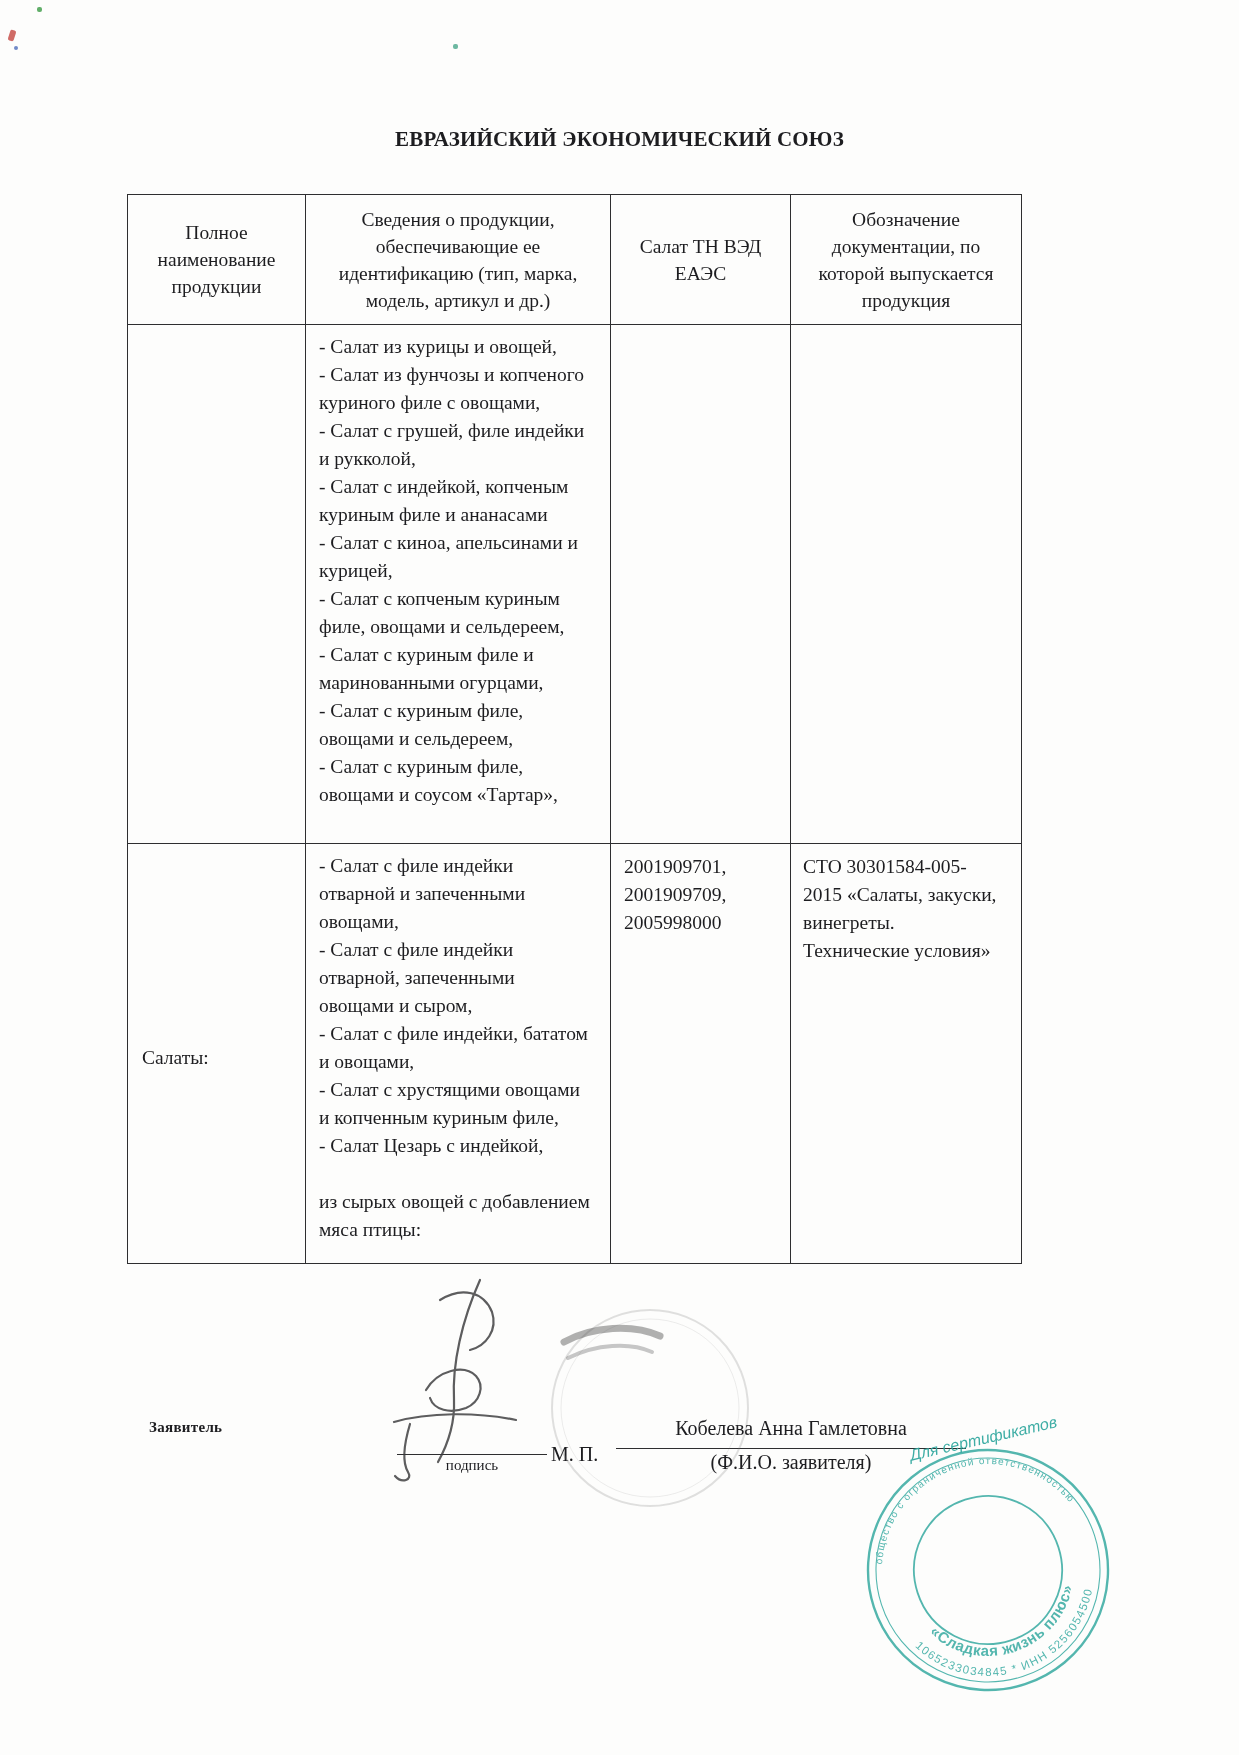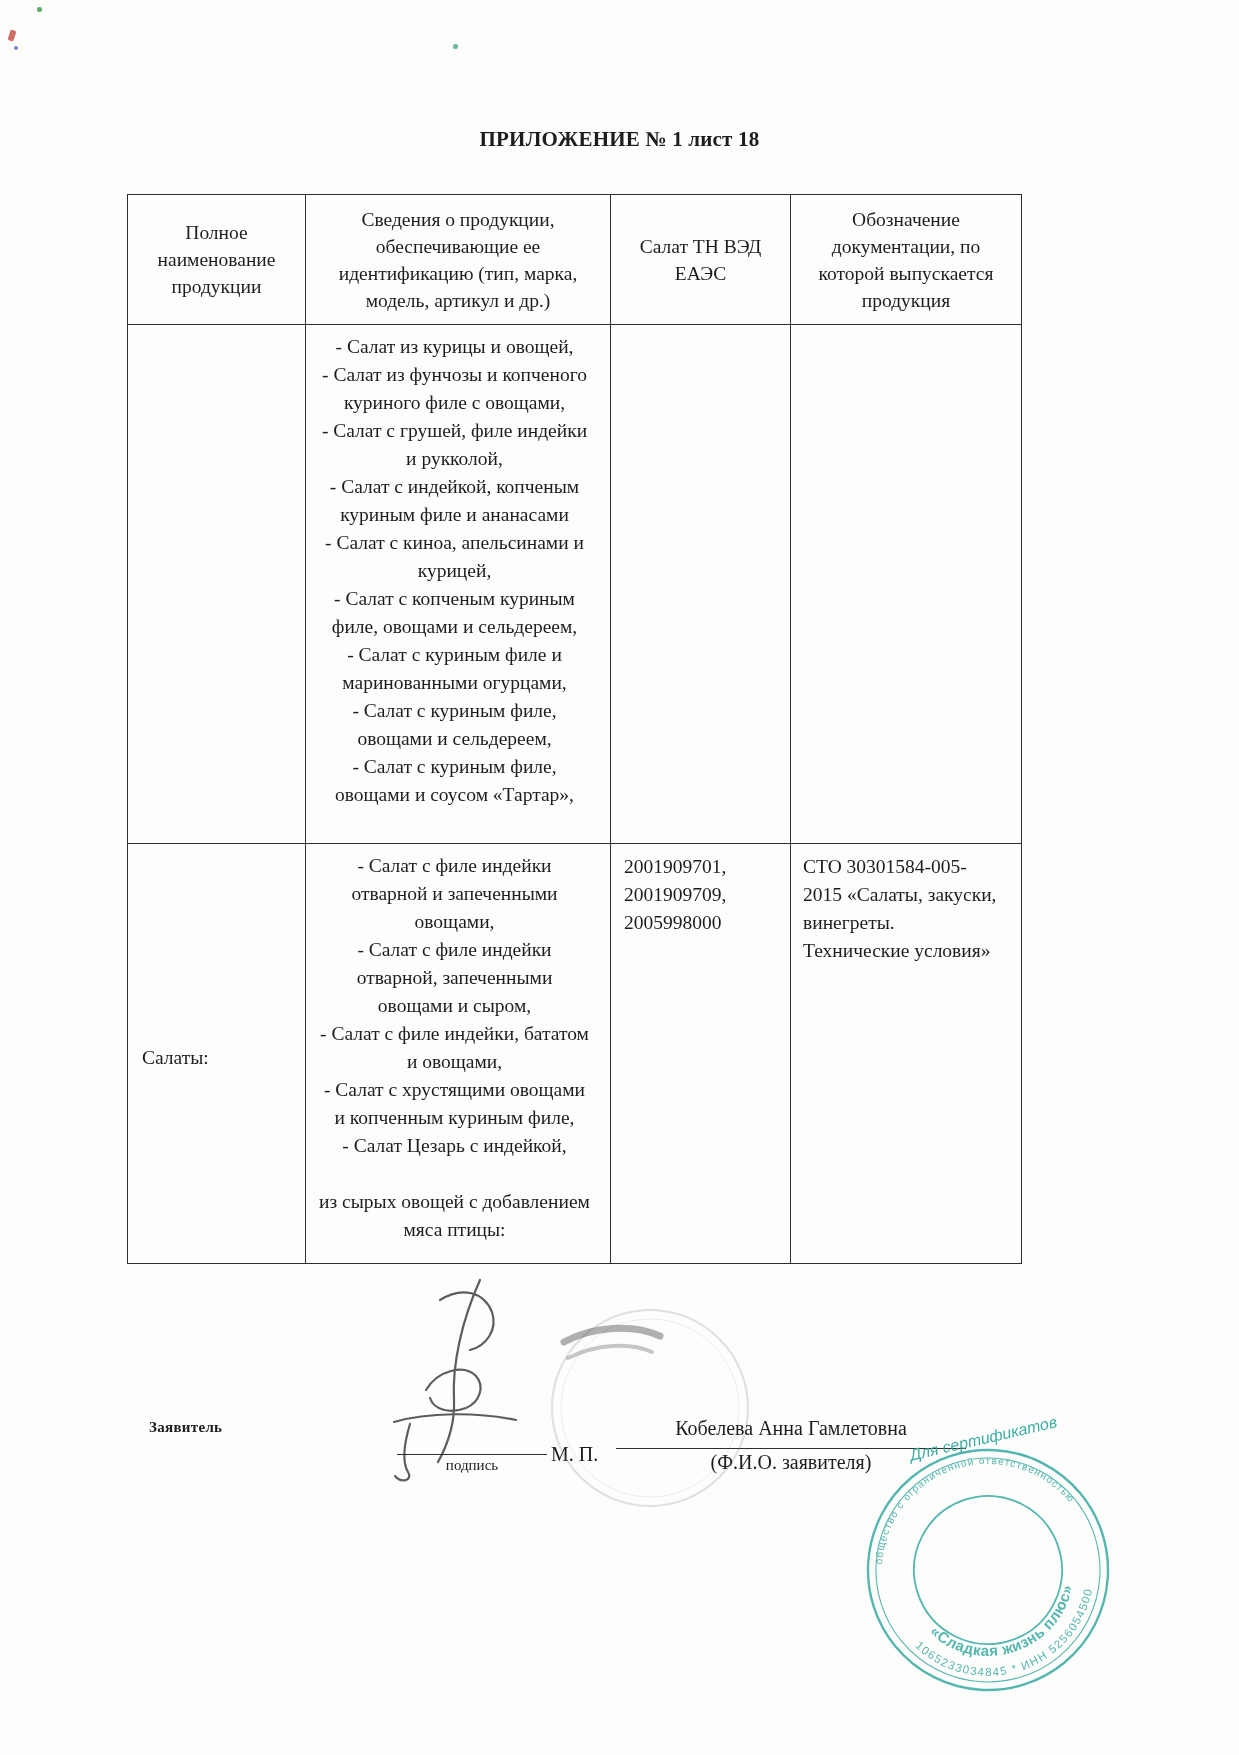--- a/index.html
+++ b/index.html
@@ -23,21 +23,21 @@
   .ptable th, .ptable td { border:1.5px solid #2e2e30; }
   .ptable th {
     font-weight:normal; font-size:19.5px; line-height:27px;
     text-align:center; vertical-align:middle; padding:10px 8px;
   }
   tr.hdr { height:130px; }
   .ptable td { vertical-align:top; font-size:19.5px; line-height:28px; }
   tr.r1 { height:519px; }
   tr.r2 { height:420px; }
   td.c-name { vertical-align:middle; padding:8px 8px 0 14px; }
-  td.c-details { padding:8px 20px 4px 13px;text-align:center; }
+  td.c-details { padding:8px 20px 4px 13px; }
   td.c-codes { padding:9px 8px 8px 13px; }
   td.c-docs { padding:9px 16px 8px 12px; white-space:pre-line; }
   .note { margin-top:28px; }
 
   
   .f-applicant { position:absolute; left:149px; top:1419px; font-size:15px; font-weight:bold; letter-spacing:.3px; }
   .sig-line  { position:absolute; left:397px; top:1454px; width:150px; border-top:1.6px solid #2e2e30; }
   .sig-caption { position:absolute; left:397px; top:1457px; width:150px; text-align:center; font-size:15px; }
   .f-mp { position:absolute; left:551px; top:1443px; font-size:20px; }
   .f-name { position:absolute; left:618px; top:1417px; width:346px; text-align:center; font-size:20px; }
@@ -57,21 +57,21 @@
 <body>
 
 <div class="page">
 
   <span class="speck red1"></span>
   <span class="speck green1"></span>
   <span class="speck blue1"></span>
   <span class="speck green2"></span>
 
   <div class="head">
-    <div class="t">ПРИЛОЖЕНИЕ № 1 лист 18</div>
+    <div class="t">ЕВРАЗИЙСКИЙ ЭКОНОМИЧЕСКИЙ СОЮЗ</div>
   </div>
 
   <table class="ptable">
     <colgroup>
       <col style="width:178px">
         <col style="width:305px">
         <col style="width:180px">
         <col style="width:231px">
     </colgroup>
     <thead>

